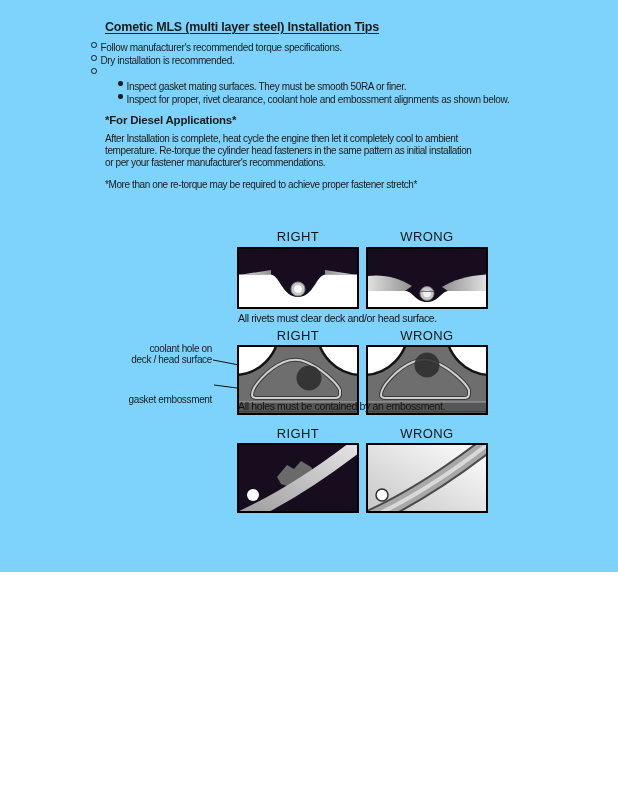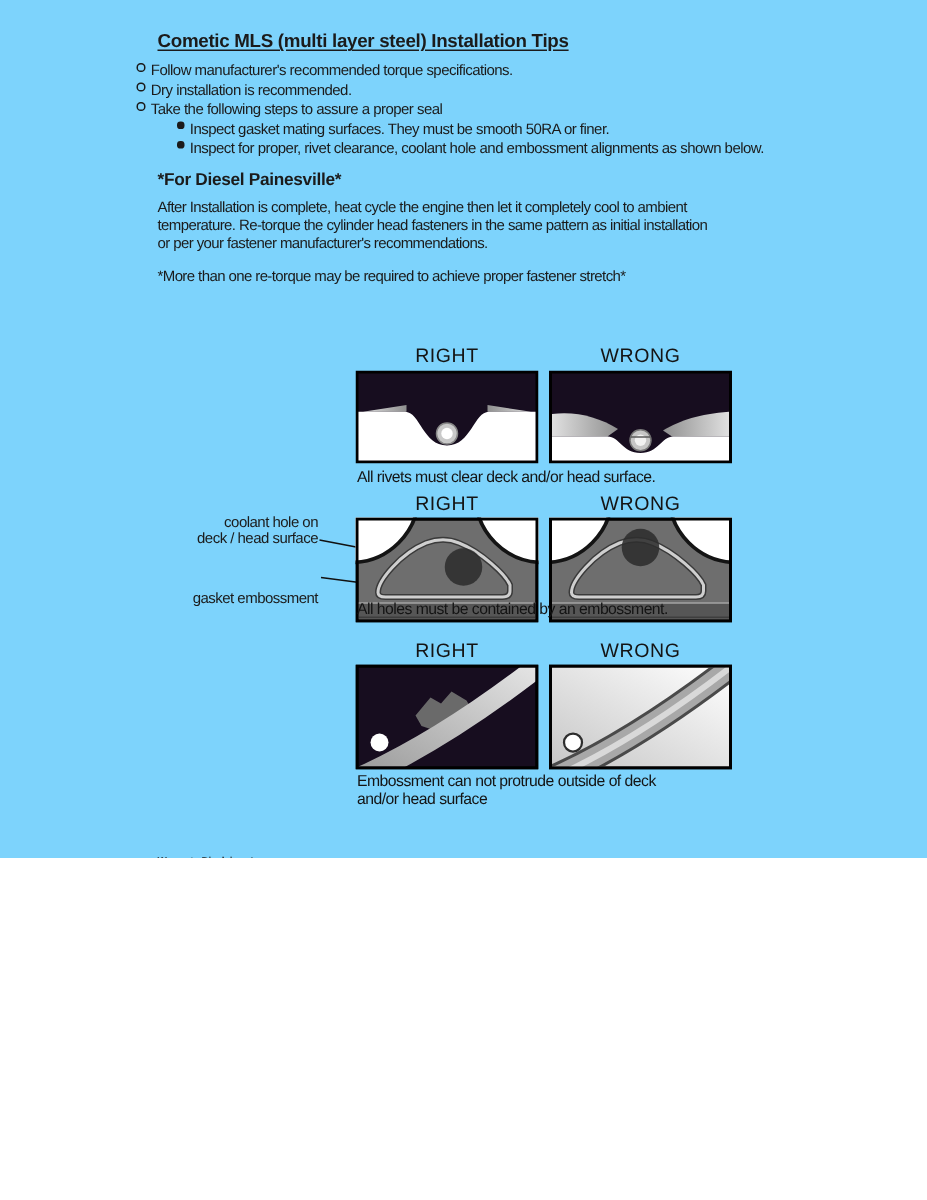--- a/index.html
+++ b/index.html
@@ -53,34 +53,33 @@
     <div class="b-row">
       <span class="mk-o"></span>
       <span>Follow manufacturer's recommended torque specifications.</span>
     </div>
     <div class="b-row">
       <span class="mk-o"></span>
       <span>Dry installation is recommended.</span>
     </div>
     <div class="b-row">
       <span class="mk-o"></span>
-      <span>Take the following steps to assure a proper seal</span>
     </div>
     <div class="b-row sub">
       <span class="mk-f"></span>
       <span>Inspect gasket mating surfaces.  They must be smooth 50RA or finer.</span>
     </div>
     <div class="b-row sub">
       <span class="mk-f"></span>
       <span>Inspect for proper, rivet clearance, coolant hole and embossment alignments as shown below.</span>
     </div>
   </div>
 
   <div class="diesel">
-    <h2>*For Diesel Painesville*</h2>
+    <h2>*For Diesel Applications*</h2>
     <p>After Installation is complete, heat cycle the engine then let it completely cool to ambient
 temperature. Re-torque the cylinder head fasteners in the same pattern as initial installation
 or per your fastener manufacturer's recommendations.</p>
     <p>*More than one re-torque may be required to achieve proper fastener stretch*</p>
   </div>
 
   <div class="lbl" style="left:237px;top:229px">RIGHT</div>
   <div class="lbl" style="left:366px;top:229px">WRONG</div>
 
   <div class="panel" style="left:237px;top:247px;height:62px">
@@ -194,22 +193,20 @@
       <rect x="1" y="1" width="120" height="68" fill="url(#bg6)" stroke="#000" stroke-width="2"></rect>
       <g clip-path="url(#clip6)">
         <path d="M-8,80 C36,62 80,34 126,-2" stroke="#4a4a4a" stroke-width="17" fill="none"></path>
         <path d="M-8,80 C36,62 80,34 126,-2" stroke="#a8a8a8" stroke-width="13" fill="none"></path>
         <path d="M-8,80 C36,62 80,34 126,-2" stroke="#d9d9d9" stroke-width="4" fill="none"></path>
         <circle cx="16" cy="52" r="6" fill="#ffffff" stroke="#2e2e2e" stroke-width="1.5"></circle>
       </g>
       <rect x="1" y="1" width="120" height="68" fill="none" stroke="#000" stroke-width="2"></rect>
     </svg>
   </div>
-  <div class="cap" style="left:238px;top:515px">Embossment can not protrude outside of deck
-and/or head surface</div>
 
   <div class="warranty">
     <div class="w-head">Warranty Disclaimer*</div>
     <p class="w-p">Due to the nature of performance applications, the parts in this catalog are sold without any express warranty or any implied warranty of merchantability or
 fitness for a particular purpose.  Cometic Gasket Inc., shall not, under any circumstances, be liable for any special, incidental or consequential damages,
 including, person, party or property, but not limited to, damage, or loss of property or equipment, loss of profits or revenue, cost of purchased or replacement
 goods, or claims of customers of the purchase, which may arise and/or result from sale, installation or use of these parts.  Installation of these parts could
 adversely affect the motor manufacturers warranty coverage.</p>
     <p class="w-p">VENUE-The agreed upon venue, in the event of dispute whatsoever between the parties, whether instituted by either party, including, but not limited to,
 contract terms, payment terms, delivery, type, defects, sufficiency of product, shall be the Court of Common Pleas, Lake County, Ohio or the Painesville

